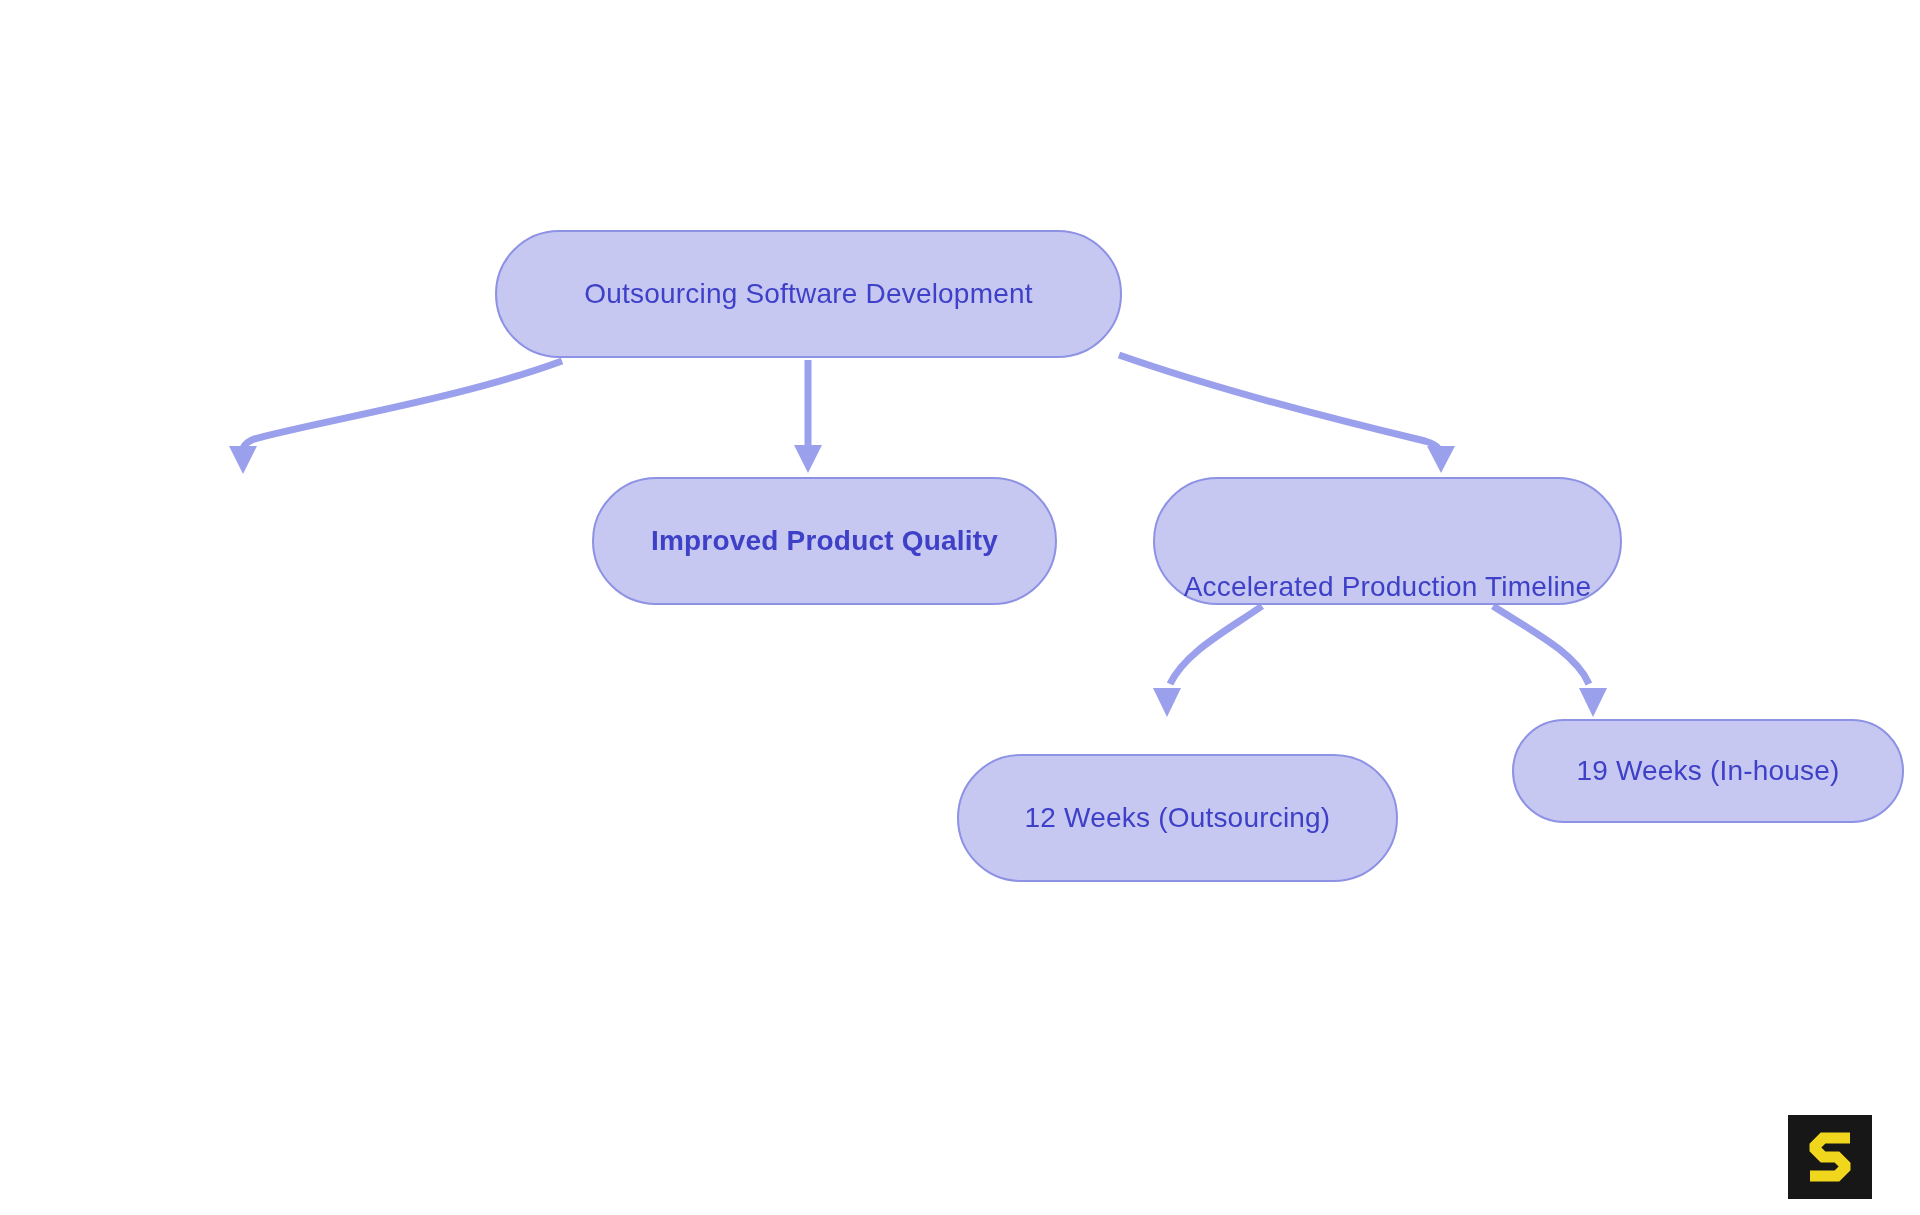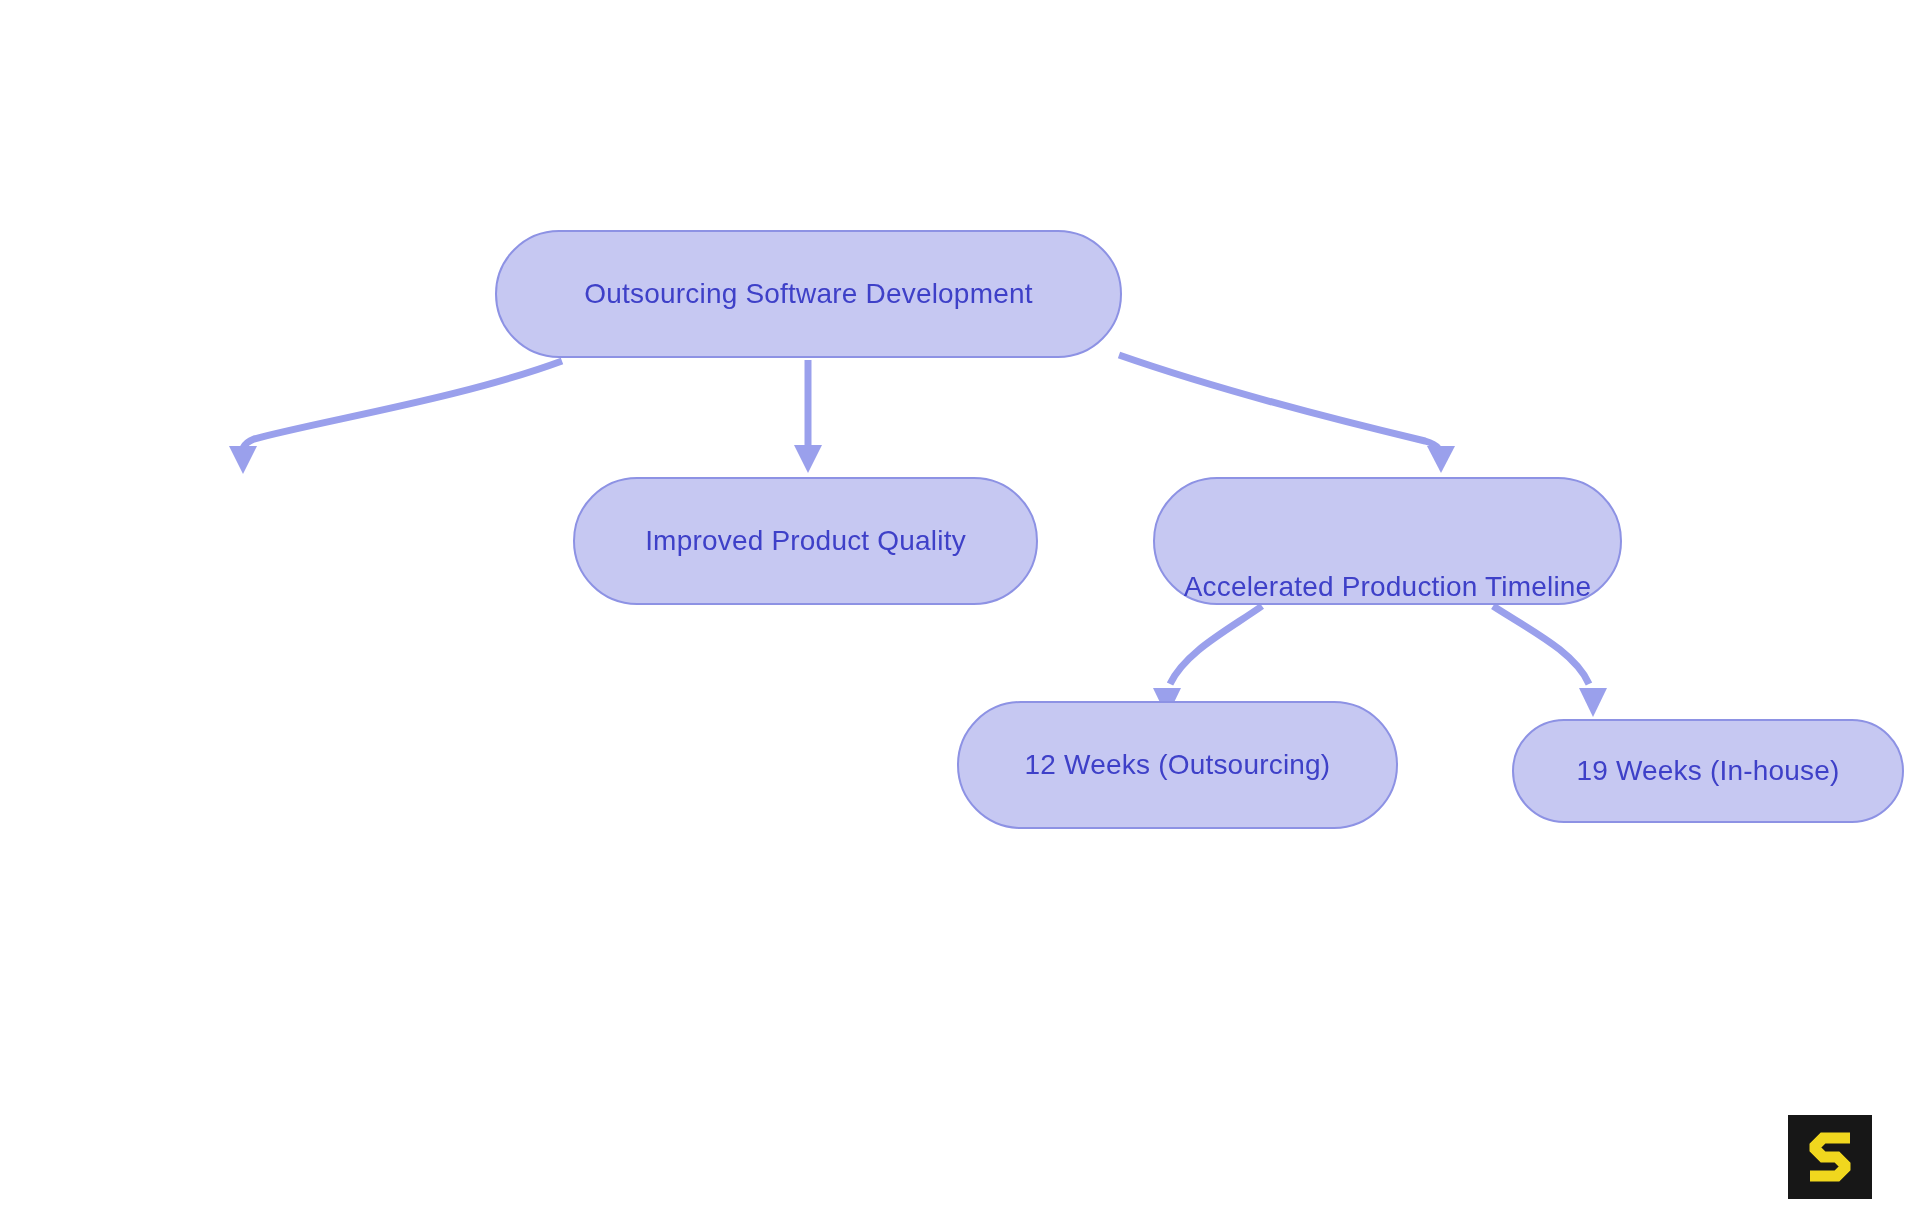--- a/index.html
+++ b/index.html
@@ -37,23 +37,23 @@
     border-radius:64px;
     display:flex;align-items:center;justify-content:center;
     color:var(--text);
     font-size:28px;
     letter-spacing:0.2px;
     text-align:center;
     white-space:nowrap;
   }
   .node-root{left:495px;top:230px;width:627px;height:128px;}
   .node-talent{left:18px;top:477px;width:443px;height:128px;}
-  .node-quality{left:573px;top:477px;width:465px;height:128px;}
+  .node-quality{left:592px;top:477px;width:465px;height:128px;font-weight:bold;}
   .node-timeline{left:1153px;top:477px;width:469px;height:128px;align-items:flex-end;}
-  .node-weeks12{left:957px;top:701px;width:441px;height:128px;}
+  .node-weeks12{left:957px;top:754px;width:441px;height:128px;}
   .node-weeks19{left:1512px;top:719px;width:392px;height:104px;}
   .logo{
     position:absolute;
     right:48px;bottom:16px;
     width:84px;height:84px;
     background:var(--logo-bg);
     display:flex;align-items:center;justify-content:center;
   }
   .logo svg{display:block;}
 </style>

